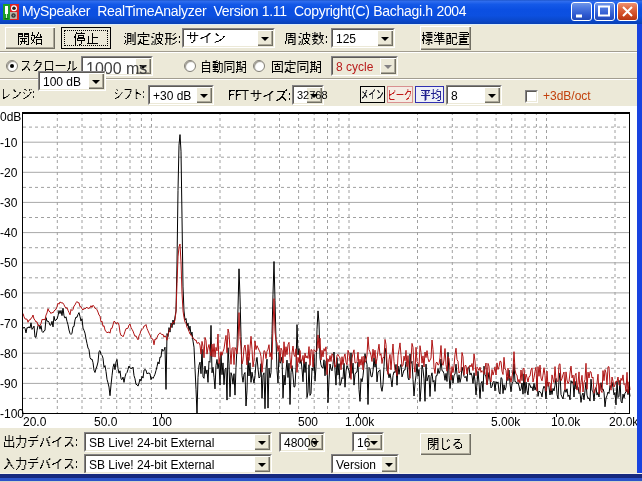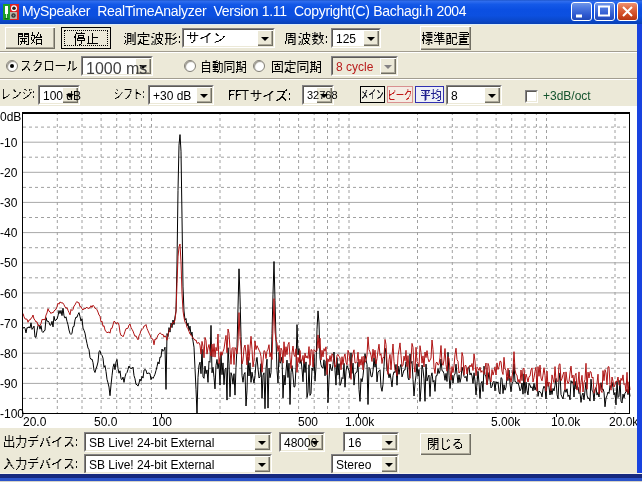--- a/index.html
+++ b/index.html
@@ -8,21 +8,21 @@
 .focus{position:absolute;left:2px;top:2px;right:2px;bottom:2px;border:1px dotted #000}
 .combo{position:absolute;height:20px;background:#fff;border:1px solid;border-color:#848284 #fff #fff #848284}
 .combo .in{position:absolute;left:0;top:0;right:0;bottom:0;border:1px solid;border-color:#5c5a55 #ece9d8 #ece9d8 #5c5a55;background:#fff}
 .combo .ar{position:absolute;right:1px;top:1px;width:16px;height:16px;background:#ece9d8;box-shadow:inset 1px 1px 0 #fff,inset -1px -1px 0 #716f64,inset -2px -2px 0 #aca899}
 .combo .tri{position:absolute;right:5px;top:8px;width:0;height:0;border-left:4px solid transparent;border-right:4px solid transparent;border-top:4px solid #000}
 .combo .txt{position:absolute;left:4px;top:3px;font-size:12px;color:#000;white-space:nowrap}
 .dis .in{background:#ece9d8}
 .sep{position:absolute;left:0;width:638px;height:2px;background:linear-gradient(180deg,#a29d90 0,#a29d90 1px,#ffffff 1px,#ffffff 2px)}
 .radio{position:absolute;width:12px;height:12px;border-radius:50%;background:#fff;border:1px solid #827f76;box-shadow:inset 1px 1px 1px #9a978c}
 .rdot{position:absolute;left:3px;top:3px;width:4px;height:4px;border-radius:50%;background:#000}
-.lbl{position:absolute;font-size:12px;color:#14532d;white-space:nowrap}
+.lbl{position:absolute;font-size:12px;color:#c2410c;white-space:nowrap}
 </style></head><body>
 <div class="abs" style="left:0;top:0;width:642px;height:24px;background:linear-gradient(180deg,#2058cc 0%,#2e6cee 6%,#1459e8 18%,#0b4fe2 40%,#0c50e0 65%,#0a48cc 85%,#0940b4 100%)"></div>
 <svg class="abs" style="left:3px;top:4px" width="16" height="16" viewBox="0 0 16 16">
 <rect x="0" y="0" width="8" height="16" fill="#1e9e28"></rect>
 <rect x="7" y="0" width="9" height="16" fill="#d22"></rect>
 <rect x="7" y="8" width="7" height="7" fill="#b9b6a6"></rect>
 <circle cx="11" cy="4.2" r="3" fill="#fff"></circle>
     <circle cx="11" cy="4.2" r="1.8" fill="#222"></circle>
 <circle cx="10.5" cy="11.5" r="2.2" fill="#333"></circle>
     <circle cx="10.5" cy="11.5" r="0.9" fill="#888"></circle>
@@ -70,21 +70,21 @@
 <svg style="position:absolute;left:187px;top:32px" width="38" height="11" viewBox="0 0 38 11">
     <g transform="scale(1.0270,1)">
       <path d="M3 0h1v1h-1zM7 0h1v1h-1zM3 1h1v1h-1zM7 1h1v1h-1zM21 1h2v1h-2zM28 1h1v1h-1zM3 2h1v1h-1zM7 2h1v1h-1zM20 2h2v1h-2zM28 2h2v1h-2zM0 3h11v1h-11zM19 3h2v1h-2zM29 3h2v1h-2zM3 4h1v1h-1zM7 4h1v1h-1zM17 4h3v1h-3zM35 4h2v1h-2zM3 5h1v1h-1zM7 5h1v1h-1zM14 5h3v1h-3zM19 5h1v1h-1zM35 5h1v1h-1zM3 6h1v1h-1zM7 6h1v1h-1zM13 6h2v1h-2zM19 6h1v1h-1zM34 6h1v1h-1zM7 7h1v1h-1zM19 7h1v1h-1zM32 7h2v1h-2zM6 8h2v1h-2zM19 8h1v1h-1zM31 8h2v1h-2zM6 9h1v1h-1zM19 9h1v1h-1zM28 9h3v1h-3zM4 10h2v1h-2zM19 10h1v1h-1zM27 10h1v1h-1z" fill="#000"></path>
     </g>
   </svg>
 <svg style="position:absolute;left:285px;top:32px" width="42" height="13" viewBox="0 0 42 13">
     <g transform="scale(1.0500,1)">
       <path d="M20 0h1v1h-1zM28 0h1v1h-1zM33 0h1v1h-1zM1 1h9v1h-9zM14 1h2v1h-2zM20 1h1v1h-1zM26 1h1v1h-1zM28 1h1v1h-1zM30 1h1v1h-1zM33 1h1v1h-1zM1 2h1v1h-1zM5 2h1v1h-1zM9 2h1v1h-1zM17 2h7v1h-7zM28 2h1v1h-1zM30 2h1v1h-1zM33 2h1v1h-1zM1 3h1v1h-1zM3 3h5v1h-5zM9 3h1v1h-1zM17 3h1v1h-1zM20 3h1v1h-1zM23 3h1v1h-1zM26 3h6v1h-6zM33 3h4v1h-4zM1 4h1v1h-1zM5 4h1v1h-1zM9 4h1v1h-1zM13 4h1v1h-1zM17 4h1v1h-1zM20 4h1v1h-1zM23 4h1v1h-1zM27 4h4v1h-4zM32 4h2v1h-2zM35 4h1v1h-1zM39 4h1v1h-1zM1 5h1v1h-1zM3 5h7v1h-7zM13 5h2v1h-2zM17 5h1v1h-1zM20 5h1v1h-1zM26 5h1v1h-1zM28 5h1v1h-1zM32 5h2v1h-2zM35 5h1v1h-1zM39 5h1v1h-1zM1 6h1v1h-1zM9 6h1v1h-1zM17 6h6v1h-6zM28 6h1v1h-1zM33 6h1v1h-1zM35 6h1v1h-1zM1 7h1v1h-1zM3 7h5v1h-5zM9 7h1v1h-1zM16 7h1v1h-1zM18 7h1v1h-1zM22 7h1v1h-1zM26 7h5v1h-5zM34 7h2v1h-2zM1 8h1v1h-1zM3 8h1v1h-1zM7 8h1v1h-1zM9 8h1v1h-1zM16 8h1v1h-1zM19 8h1v1h-1zM22 8h1v1h-1zM27 8h1v1h-1zM30 8h1v1h-1zM34 8h1v1h-1zM0 9h1v1h-1zM3 9h1v1h-1zM7 9h1v1h-1zM9 9h1v1h-1zM14 9h1v1h-1zM16 9h1v1h-1zM19 9h3v1h-3zM27 9h1v1h-1zM29 9h1v1h-1zM34 9h1v1h-1zM39 9h1v1h-1zM0 10h1v1h-1zM3 10h5v1h-5zM9 10h1v1h-1zM14 10h1v1h-1zM16 10h1v1h-1zM20 10h2v1h-2zM28 10h2v1h-2zM33 10h1v1h-1zM35 10h1v1h-1zM39 10h1v1h-1zM0 11h1v1h-1zM3 11h1v1h-1zM9 11h1v1h-1zM13 11h1v1h-1zM16 11h1v1h-1zM18 11h2v1h-2zM21 11h2v1h-2zM27 11h2v1h-2zM30 11h1v1h-1zM32 11h1v1h-1zM36 11h1v1h-1zM7 12h3v1h-3zM13 12h1v1h-1zM15 12h1v1h-1zM17 12h1v1h-1zM23 12h1v1h-1zM26 12h1v1h-1zM31 12h1v1h-1z" fill="#000"></path>
     </g>
   </svg>
-<div class="combo" style="left:331px;top:28px;width:50px">
+<div class="combo" style="left:331px;top:28px;width:64px">
     <div class="in"></div>
     <div class="ar"></div>
     <div class="tri" style="border-top-color:#000"></div>
     <div class="txt" style="color:#000;font-size:12px">125</div>
   </div>
 <div class="btn" style="left:420px;top:26px;width:51px;height:24px"></div>
 <svg style="position:absolute;left:422px;top:32px" width="47" height="13" viewBox="0 0 47 13">
     <g transform="scale(0.9400,1)">
       <path d="M1 0h1v1h-1zM4 0h7v1h-7zM14 0h1v1h-1zM17 0h1v1h-1zM20 0h1v1h-1zM40 0h9v1h-9zM1 1h1v1h-1zM6 1h1v1h-1zM8 1h1v1h-1zM17 1h7v1h-7zM26 1h5v1h-5zM32 1h5v1h-5zM49 1h1v1h-1zM1 2h1v1h-1zM5 2h6v1h-6zM13 2h1v1h-1zM16 2h2v1h-2zM20 2h1v1h-1zM29 2h1v1h-1zM36 2h1v1h-1zM40 2h10v1h-10zM0 3h5v1h-5zM6 3h1v1h-1zM8 3h1v1h-1zM10 3h1v1h-1zM13 3h10v1h-10zM26 3h5v1h-5zM36 3h1v1h-1zM44 3h1v1h-1zM1 4h1v1h-1zM4 4h1v1h-1zM6 4h1v1h-1zM8 4h1v1h-1zM10 4h1v1h-1zM17 4h1v1h-1zM20 4h1v1h-1zM26 4h1v1h-1zM29 4h2v1h-2zM36 4h1v1h-1zM39 4h11v1h-11zM1 5h2v1h-2zM5 5h6v1h-6zM15 5h1v1h-1zM17 5h6v1h-6zM26 5h1v1h-1zM29 5h2v1h-2zM32 5h5v1h-5zM44 5h1v1h-1zM1 6h2v1h-2zM14 6h1v1h-1zM17 6h1v1h-1zM20 6h1v1h-1zM26 6h2v1h-2zM29 6h2v1h-2zM32 6h1v1h-1zM36 6h1v1h-1zM40 6h8v1h-8zM0 7h2v1h-2zM3 7h1v1h-1zM5 7h5v1h-5zM13 7h1v1h-1zM17 7h7v1h-7zM26 7h2v1h-2zM30 7h1v1h-1zM32 7h1v1h-1zM40 7h8v1h-8zM0 8h2v1h-2zM4 8h7v1h-7zM18 8h1v1h-1zM26 8h1v1h-1zM30 8h1v1h-1zM32 8h1v1h-1zM40 8h1v1h-1zM1 9h1v1h-1zM7 9h1v1h-1zM13 9h11v1h-11zM26 9h5v1h-5zM32 9h1v1h-1zM40 9h8v1h-8zM1 10h1v1h-1zM5 10h1v1h-1zM7 10h1v1h-1zM9 10h2v1h-2zM18 10h1v1h-1zM26 10h1v1h-1zM30 10h1v1h-1zM32 10h1v1h-1zM37 10h1v1h-1zM40 10h8v1h-8zM1 11h1v1h-1zM4 11h1v1h-1zM7 11h1v1h-1zM10 11h1v1h-1zM18 11h1v1h-1zM26 11h5v1h-5zM32 11h1v1h-1zM36 11h1v1h-1zM40 11h1v1h-1zM6 12h2v1h-2zM18 12h1v1h-1zM26 12h1v1h-1zM33 12h4v1h-4zM39 12h11v1h-11z" fill="#000"></path>
     </g>
@@ -119,21 +119,21 @@
     <div class="in"></div>
     <div class="ar"></div>
     <div class="tri" style="border-top-color:#848284"></div>
     <div class="txt" style="color:#b91c1c;font-size:12px">8 cycle</div>
   </div>
 <svg style="position:absolute;left:3px;top:89px" width="31" height="10" viewBox="0 0 31 10">
     <g transform="scale(0.8158,1)">
       <path d="M0 0h1v1h-1zM13 0h1v1h-1zM26 0h2v1h-2zM32 0h1v1h-1zM34 0h1v1h-1zM0 1h1v1h-1zM13 1h2v1h-2zM28 1h1v1h-1zM32 1h1v1h-1zM0 2h1v1h-1zM14 2h2v1h-2zM37 2h1v1h-1zM0 3h1v1h-1zM20 3h2v1h-2zM25 3h1v1h-1zM33 3h2v1h-2zM37 3h1v1h-1zM0 4h1v1h-1zM20 4h1v1h-1zM26 4h1v1h-1zM33 4h1v1h-1zM0 5h1v1h-1zM7 5h1v1h-1zM19 5h1v1h-1zM32 5h1v1h-1zM0 6h1v1h-1zM6 6h1v1h-1zM17 6h2v1h-2zM30 6h2v1h-2zM0 7h1v1h-1zM4 7h2v1h-2zM16 7h2v1h-2zM29 7h2v1h-2zM37 7h1v1h-1zM0 8h4v1h-4zM13 8h3v1h-3zM27 8h2v1h-2zM37 8h1v1h-1zM0 9h2v1h-2zM12 9h1v1h-1zM25 9h2v1h-2z" fill="#000"></path>
     </g>
   </svg>
-<div class="combo" style="left:38px;top:85px;width:42px">
+<div class="combo" style="left:38px;top:71px;width:68px">
     <div class="in"></div>
     <div class="ar"></div>
     <div class="tri" style="border-top-color:#000"></div>
     <div class="txt" style="color:#000;font-size:12px">100 dB</div>
   </div>
 <svg style="position:absolute;left:115px;top:89px" width="29" height="10" viewBox="0 0 29 10">
     <g transform="scale(0.7436,1)">
       <path d="M2 0h1v1h-1zM13 0h9v1h-9zM28 0h1v1h-1zM3 1h1v1h-1zM21 1h1v1h-1zM28 1h1v1h-1zM20 2h2v1h-2zM28 2h1v1h-1zM38 2h1v1h-1zM0 3h1v1h-1zM9 3h1v1h-1zM20 3h1v1h-1zM28 3h3v1h-3zM38 3h1v1h-1zM1 4h2v1h-2zM8 4h1v1h-1zM20 4h1v1h-1zM28 4h5v1h-5zM7 5h1v1h-1zM19 5h1v1h-1zM28 5h1v1h-1zM33 5h2v1h-2zM6 6h1v1h-1zM18 6h2v1h-2zM28 6h1v1h-1zM4 7h2v1h-2zM17 7h2v1h-2zM28 7h1v1h-1zM38 7h1v1h-1zM2 8h3v1h-3zM16 8h2v1h-2zM28 8h1v1h-1zM38 8h1v1h-1zM0 9h2v1h-2zM14 9h2v1h-2zM28 9h2v1h-2z" fill="#000"></path>
     </g>
   </svg>
@@ -141,21 +141,21 @@
     <div class="in"></div>
     <div class="ar"></div>
     <div class="tri" style="border-top-color:#000"></div>
     <div class="txt" style="color:#000;font-size:12px">+30 dB</div>
   </div>
 <svg style="position:absolute;left:229px;top:89px" width="61" height="12" viewBox="0 0 61 12">
     <g transform="scale(0.9839,1)">
       <path d="M58 0h1v1h-1zM0 1h6v1h-6zM7 1h13v1h-13zM25 1h1v1h-1zM29 1h1v1h-1zM57 1h2v1h-2zM0 2h2v1h-2zM7 2h2v1h-2zM16 2h1v1h-1zM25 2h1v1h-1zM29 2h1v1h-1zM43 2h2v1h-2zM49 2h8v1h-8zM0 3h1v1h-1zM7 3h1v1h-1zM16 3h1v1h-1zM25 3h1v1h-1zM29 3h1v1h-1zM42 3h2v1h-2zM55 3h2v1h-2zM0 4h1v1h-1zM7 4h1v1h-1zM16 4h1v1h-1zM22 4h11v1h-11zM41 4h2v1h-2zM55 4h1v1h-1zM61 4h1v1h-1zM0 5h5v1h-5zM7 5h5v1h-5zM16 5h1v1h-1zM25 5h1v1h-1zM29 5h1v1h-1zM39 5h3v1h-3zM54 5h2v1h-2zM61 5h1v1h-1zM0 6h2v1h-2zM7 6h2v1h-2zM16 6h1v1h-1zM25 6h1v1h-1zM29 6h1v1h-1zM36 6h3v1h-3zM41 6h1v1h-1zM54 6h1v1h-1zM0 7h1v1h-1zM7 7h1v1h-1zM16 7h1v1h-1zM25 7h1v1h-1zM29 7h1v1h-1zM35 7h2v1h-2zM41 7h1v1h-1zM53 7h2v1h-2zM0 8h1v1h-1zM7 8h1v1h-1zM16 8h1v1h-1zM29 8h1v1h-1zM41 8h1v1h-1zM52 8h4v1h-4zM0 9h1v1h-1zM7 9h1v1h-1zM16 9h1v1h-1zM28 9h2v1h-2zM41 9h1v1h-1zM51 9h2v1h-2zM55 9h2v1h-2zM61 9h1v1h-1zM0 10h1v1h-1zM7 10h1v1h-1zM16 10h1v1h-1zM28 10h1v1h-1zM41 10h1v1h-1zM49 10h3v1h-3zM56 10h2v1h-2zM61 10h1v1h-1zM26 11h2v1h-2zM41 11h1v1h-1zM48 11h2v1h-2zM57 11h1v1h-1z" fill="#000"></path>
     </g>
   </svg>
-<div class="combo" style="left:302px;top:85px;width:32px">
+<div class="combo" style="left:292px;top:85px;width:32px">
     <div class="in"></div>
     <div class="ar"></div>
     <div class="tri" style="border-top-color:#000"></div>
     <div class="txt" style="color:#000;font-size:11px">32768</div>
   </div>
 <div class="abs" style="left:360px;top:86px;width:25px;height:17px;border:1px solid #000;background:#f2f0e4"></div>
 <svg style="position:absolute;left:362px;top:89px" width="21" height="10" viewBox="0 0 21 10">
     <g transform="scale(0.6364,1)">
       <path d="M19 0h1v1h-1zM6 1h2v1h-2zM18 1h2v1h-2zM24 1h2v1h-2zM1 2h1v1h-1zM6 2h1v1h-1zM17 2h2v1h-2zM25 2h2v1h-2zM1 3h2v1h-2zM5 3h2v1h-2zM15 3h2v1h-2zM26 3h2v1h-2zM32 3h1v1h-1zM3 4h3v1h-3zM13 4h4v1h-4zM31 4h2v1h-2zM4 5h2v1h-2zM11 5h3v1h-3zM16 5h1v1h-1zM30 5h2v1h-2zM3 6h4v1h-4zM16 6h1v1h-1zM29 6h2v1h-2zM2 7h2v1h-2zM6 7h2v1h-2zM16 7h1v1h-1zM28 7h2v1h-2zM0 8h3v1h-3zM7 8h1v1h-1zM16 8h1v1h-1zM25 8h4v1h-4zM0 9h1v1h-1zM16 9h1v1h-1zM24 9h2v1h-2z" fill="#15151f"></path>
     </g>
@@ -223,21 +223,21 @@
     <div class="ar"></div>
     <div class="tri" style="border-top-color:#000"></div>
     <div class="txt" style="color:#000;font-size:12px">SB Live! 24-bit External</div>
   </div>
 <div class="combo" style="left:279px;top:432px;width:46px">
     <div class="in"></div>
     <div class="ar"></div>
     <div class="tri" style="border-top-color:#000"></div>
     <div class="txt" style="color:#000;font-size:12px">48000</div>
   </div>
-<div class="combo" style="left:343px;top:432px;width:56px">
+<div class="combo" style="left:352px;top:432px;width:32px">
     <div class="in"></div>
     <div class="ar"></div>
     <div class="tri" style="border-top-color:#000"></div>
     <div class="txt" style="color:#000;font-size:12px">16</div>
   </div>
 <div class="btn" style="left:420px;top:433px;width:51px;height:22px"></div>
 <svg style="position:absolute;left:428px;top:438px" width="34" height="12" viewBox="0 0 34 12">
     <g transform="scale(0.9444,1)">
       <path d="M0 0h5v1h-5zM6 0h5v1h-5zM15 0h1v1h-1zM0 1h1v1h-1zM4 1h1v1h-1zM6 1h1v1h-1zM10 1h1v1h-1zM15 1h1v1h-1zM21 1h1v1h-1zM28 1h6v1h-6zM0 2h5v1h-5zM6 2h5v1h-5zM15 2h1v1h-1zM20 2h1v1h-1zM22 2h1v1h-1zM32 2h1v1h-1zM0 3h1v1h-1zM4 3h1v1h-1zM6 3h1v1h-1zM10 3h1v1h-1zM15 3h1v1h-1zM20 3h1v1h-1zM31 3h1v1h-1zM0 4h5v1h-5zM6 4h5v1h-5zM15 4h1v1h-1zM29 4h5v1h-5zM0 5h1v1h-1zM6 5h1v1h-1zM10 5h1v1h-1zM15 5h1v1h-1zM28 5h2v1h-2zM34 5h1v1h-1zM0 6h1v1h-1zM2 6h7v1h-7zM10 6h1v1h-1zM15 6h1v1h-1zM27 6h2v1h-2zM35 6h1v1h-1zM0 7h1v1h-1zM5 7h2v1h-2zM10 7h1v1h-1zM15 7h1v1h-1zM27 7h1v1h-1zM35 7h1v1h-1zM0 8h1v1h-1zM4 8h1v1h-1zM6 8h1v1h-1zM10 8h1v1h-1zM15 8h1v1h-1zM22 8h1v1h-1zM29 8h3v1h-3zM35 8h1v1h-1zM0 9h1v1h-1zM3 9h1v1h-1zM6 9h1v1h-1zM10 9h1v1h-1zM15 9h1v1h-1zM21 9h2v1h-2zM29 9h1v1h-1zM32 9h1v1h-1zM34 9h2v1h-2zM0 10h1v1h-1zM2 10h1v1h-1zM6 10h1v1h-1zM10 10h1v1h-1zM15 10h2v1h-2zM20 10h2v1h-2zM30 10h4v1h-4zM0 11h1v1h-1zM5 11h1v1h-1zM8 11h3v1h-3zM16 11h4v1h-4z" fill="#000"></path>
     </g>
@@ -250,18 +250,18 @@
 <div class="combo" style="left:84px;top:454px;width:188px">
     <div class="in"></div>
     <div class="ar"></div>
     <div class="tri" style="border-top-color:#000"></div>
     <div class="txt" style="color:#000;font-size:12px">SB Live! 24-bit External</div>
   </div>
 <div class="combo" style="left:331px;top:454px;width:68px">
     <div class="in"></div>
     <div class="ar"></div>
     <div class="tri" style="border-top-color:#000"></div>
-    <div class="txt" style="color:#000;font-size:12px">Stereo</div>
+    <div class="txt" style="color:#000;font-size:12px">Version</div>
   </div>
 <div class="abs" style="left:637px;top:24px;width:5px;height:452px;background:#1843e0"></div>
 <div class="abs" style="left:0;top:473px;width:642px;height:1px;background:#f4f2ec"></div>
 <div class="abs" style="left:0;top:474px;width:642px;height:4px;background:#16297f"></div>
 <div class="abs" style="left:0;top:478px;width:642px;height:3px;background:#2b53c9"></div>
 <div class="abs" style="left:0;top:481px;width:642px;height:1px;background:#d6d3c8"></div>
 </body></html>

